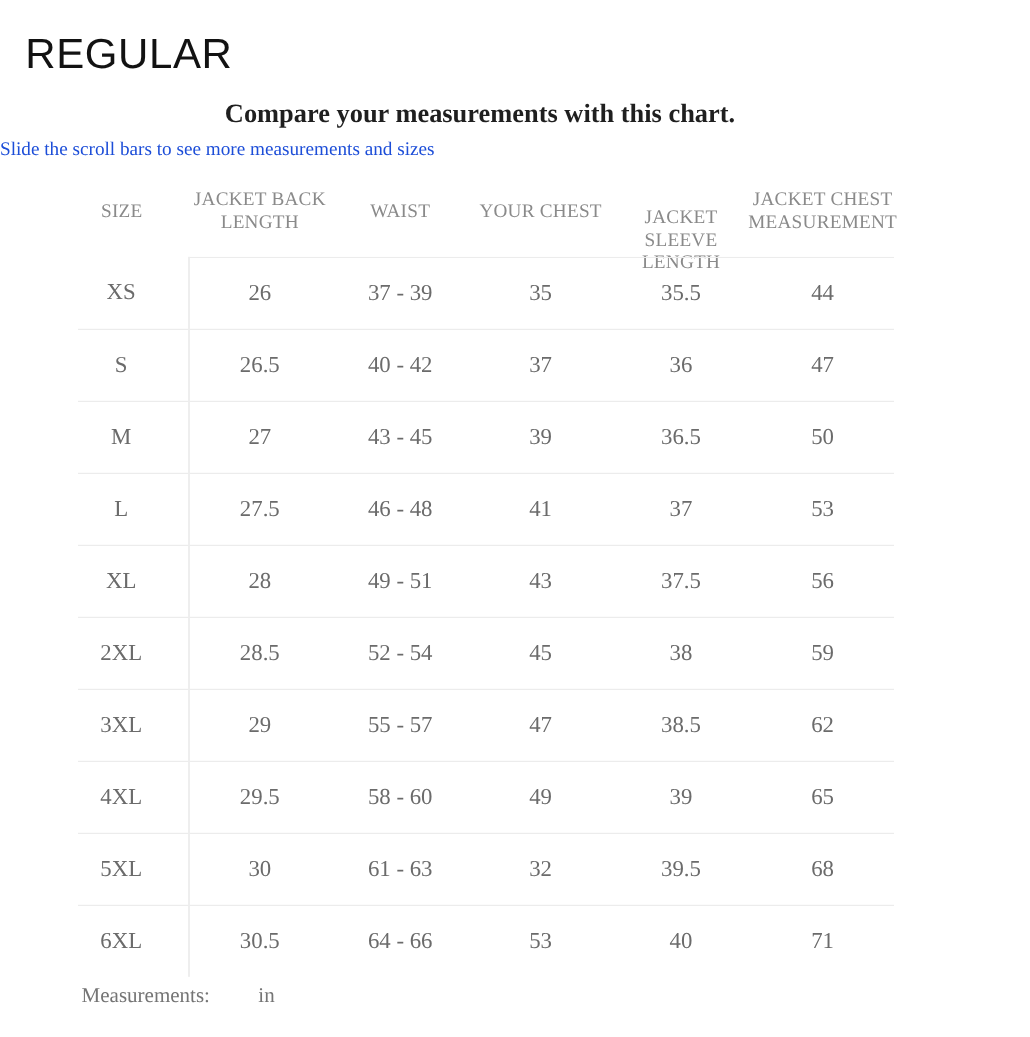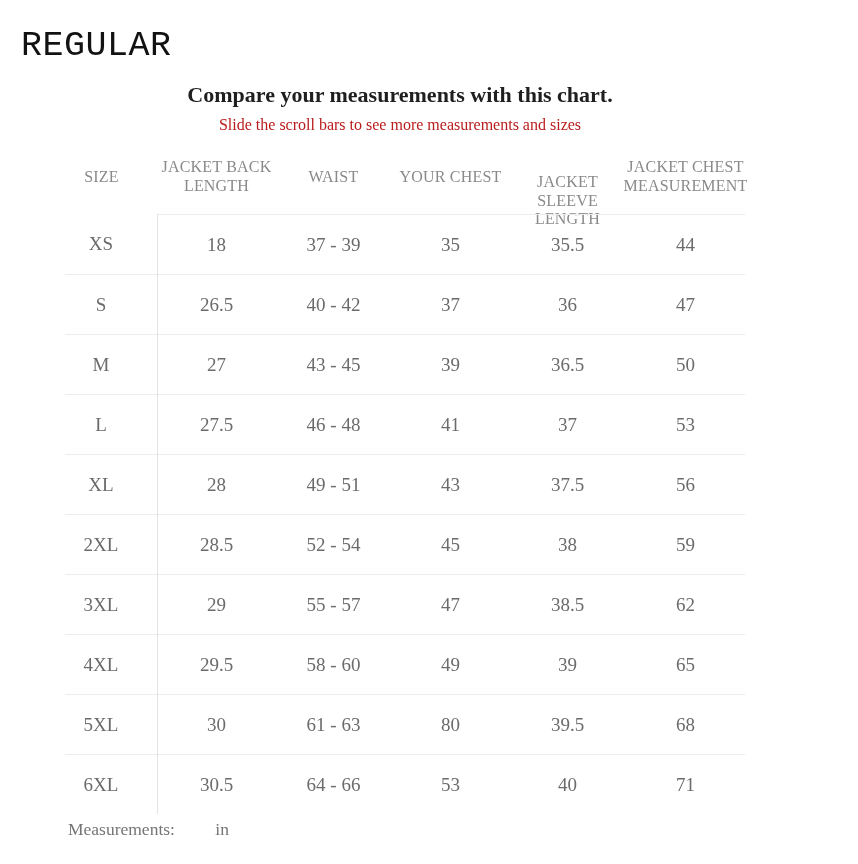--- a/index.html
+++ b/index.html
@@ -8,44 +8,44 @@
     width: 858px;
     height: 864px;
     background: #ffffff;
     font-family: "Liberation Serif", serif;
     overflow: hidden;
   }
   .brand {
     position: absolute;
     left: 21px;
     top: 26px;
-    font-family: Liberation Mono, monospace;
+    font-family: Liberation Sans, sans-serif;
     font-size: 35px;
     font-weight: 500;
     letter-spacing: 0.5px;
     color: #121212;
   }
   .title {
     position: absolute;
     left: 0;
     top: 82px;
     width: 800px;
     text-align: center;
     font-size: 22px;
     font-weight: 700;
     color: #1f1f1f;
   }
   .subtitle {
     position: absolute;
     left: 0;
     top: 116px;
     width: 800px;
-    text-align: center;
+    text-align: left;
     font-size: 16px;
-    color: #b91c1c;
+    color: #1d4ed8;
   }
   .chart {
     position: absolute;
     left: 65px;
     top: 140px;
     width: 680px;
   }
   .header-row {
     display: flex;
     height: 74px;
@@ -162,21 +162,21 @@
           <div class="size-cell">L</div>
           <div class="size-cell">XL</div>
           <div class="size-cell">2XL</div>
           <div class="size-cell">3XL</div>
           <div class="size-cell">4XL</div>
           <div class="size-cell">5XL</div>
           <div class="size-cell">6XL</div>
         </div>
       <div class="scroll-area">
           <div class="vrow">
-            <div class="vcell">18</div>
+            <div class="vcell">26</div>
             <div class="vcell">37 - 39</div>
             <div class="vcell">35</div>
             <div class="vcell">35.5</div>
             <div class="vcell">44</div>
           </div>
           <div class="vrow">
             <div class="vcell">26.5</div>
             <div class="vcell">40 - 42</div>
             <div class="vcell">37</div>
             <div class="vcell">36</div>
@@ -220,21 +220,21 @@
           <div class="vrow">
             <div class="vcell">29.5</div>
             <div class="vcell">58 - 60</div>
             <div class="vcell">49</div>
             <div class="vcell">39</div>
             <div class="vcell">65</div>
           </div>
           <div class="vrow">
             <div class="vcell">30</div>
             <div class="vcell">61 - 63</div>
-            <div class="vcell">80</div>
+            <div class="vcell">32</div>
             <div class="vcell">39.5</div>
             <div class="vcell">68</div>
           </div>
           <div class="vrow">
             <div class="vcell">30.5</div>
             <div class="vcell">64 - 66</div>
             <div class="vcell">53</div>
             <div class="vcell">40</div>
             <div class="vcell">71</div>
           </div>

